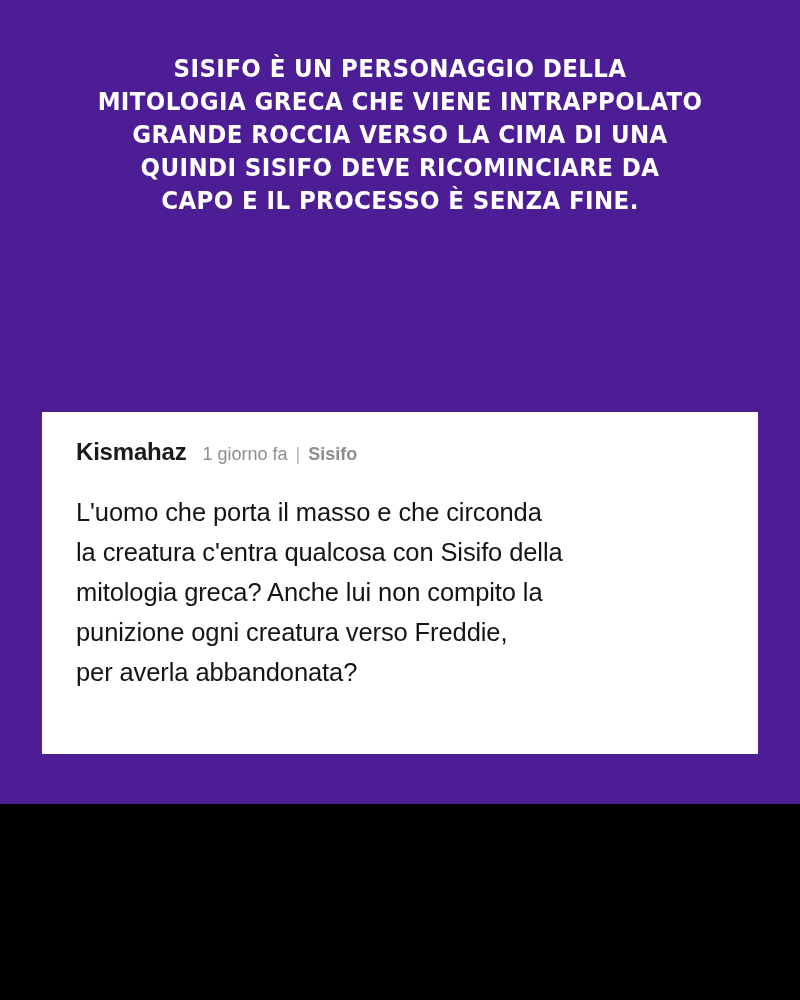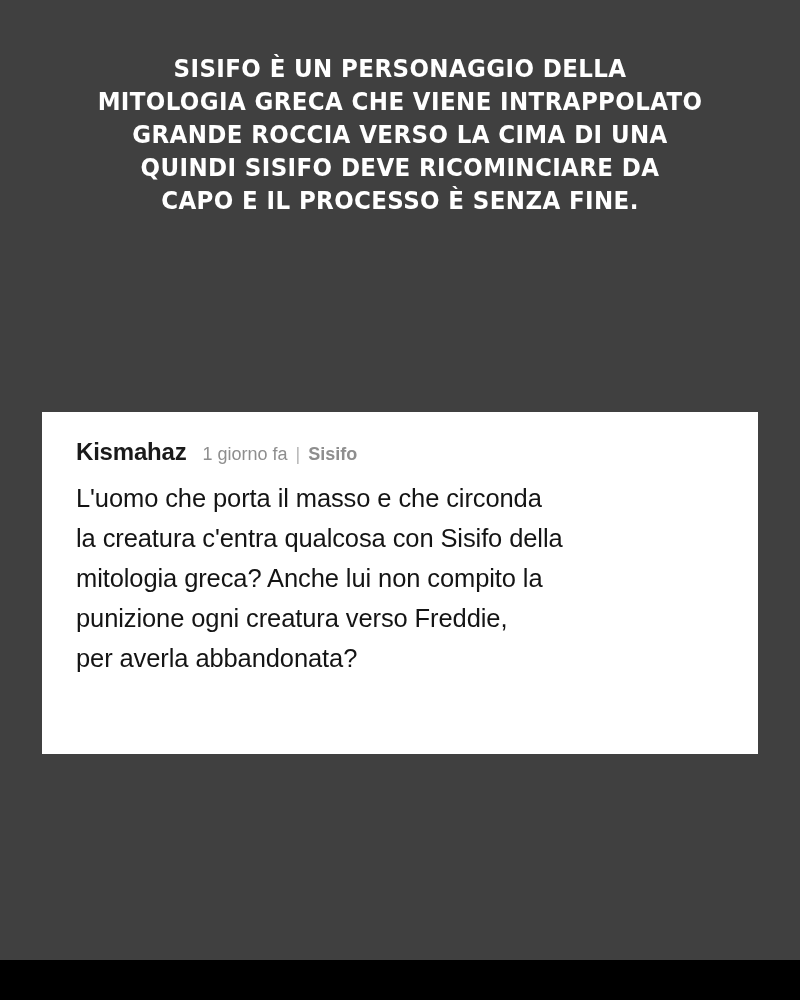--- a/index.html
+++ b/index.html
@@ -9,22 +9,22 @@
   body {
     width: 800px;
     height: 1000px;
     background: #000000;
     font-family: "Liberation Sans", sans-serif;
     overflow: hidden;
   }
   .page {
     position: relative;
     width: 800px;
-    height: 960px;
-    background: #404040;
+    height: 804px;
+    background: #4c1d95;
   }
 
   
   .caption {
     position: absolute;
     top: 52px;
     left: 50px;
     width: 700px;
     text-align: center;
     color: #ffffff;
@@ -82,21 +82,21 @@
     margin: 0 8px;
   }
   .report-link {
     color: #8e8e8e;
     font-weight: 700;
     text-decoration: none;
     cursor: pointer;
   }
 
   .comment-body {
-    margin-top: 0;
+    margin-top: 14px;
     font-family: "Liberation Sans", sans-serif;
     font-size: 25.5px;
     line-height: 40px;
     color: #141414;
     letter-spacing: -0.1px;
   }
   .body-line {
     display: block;
     white-space: nowrap;
   }

